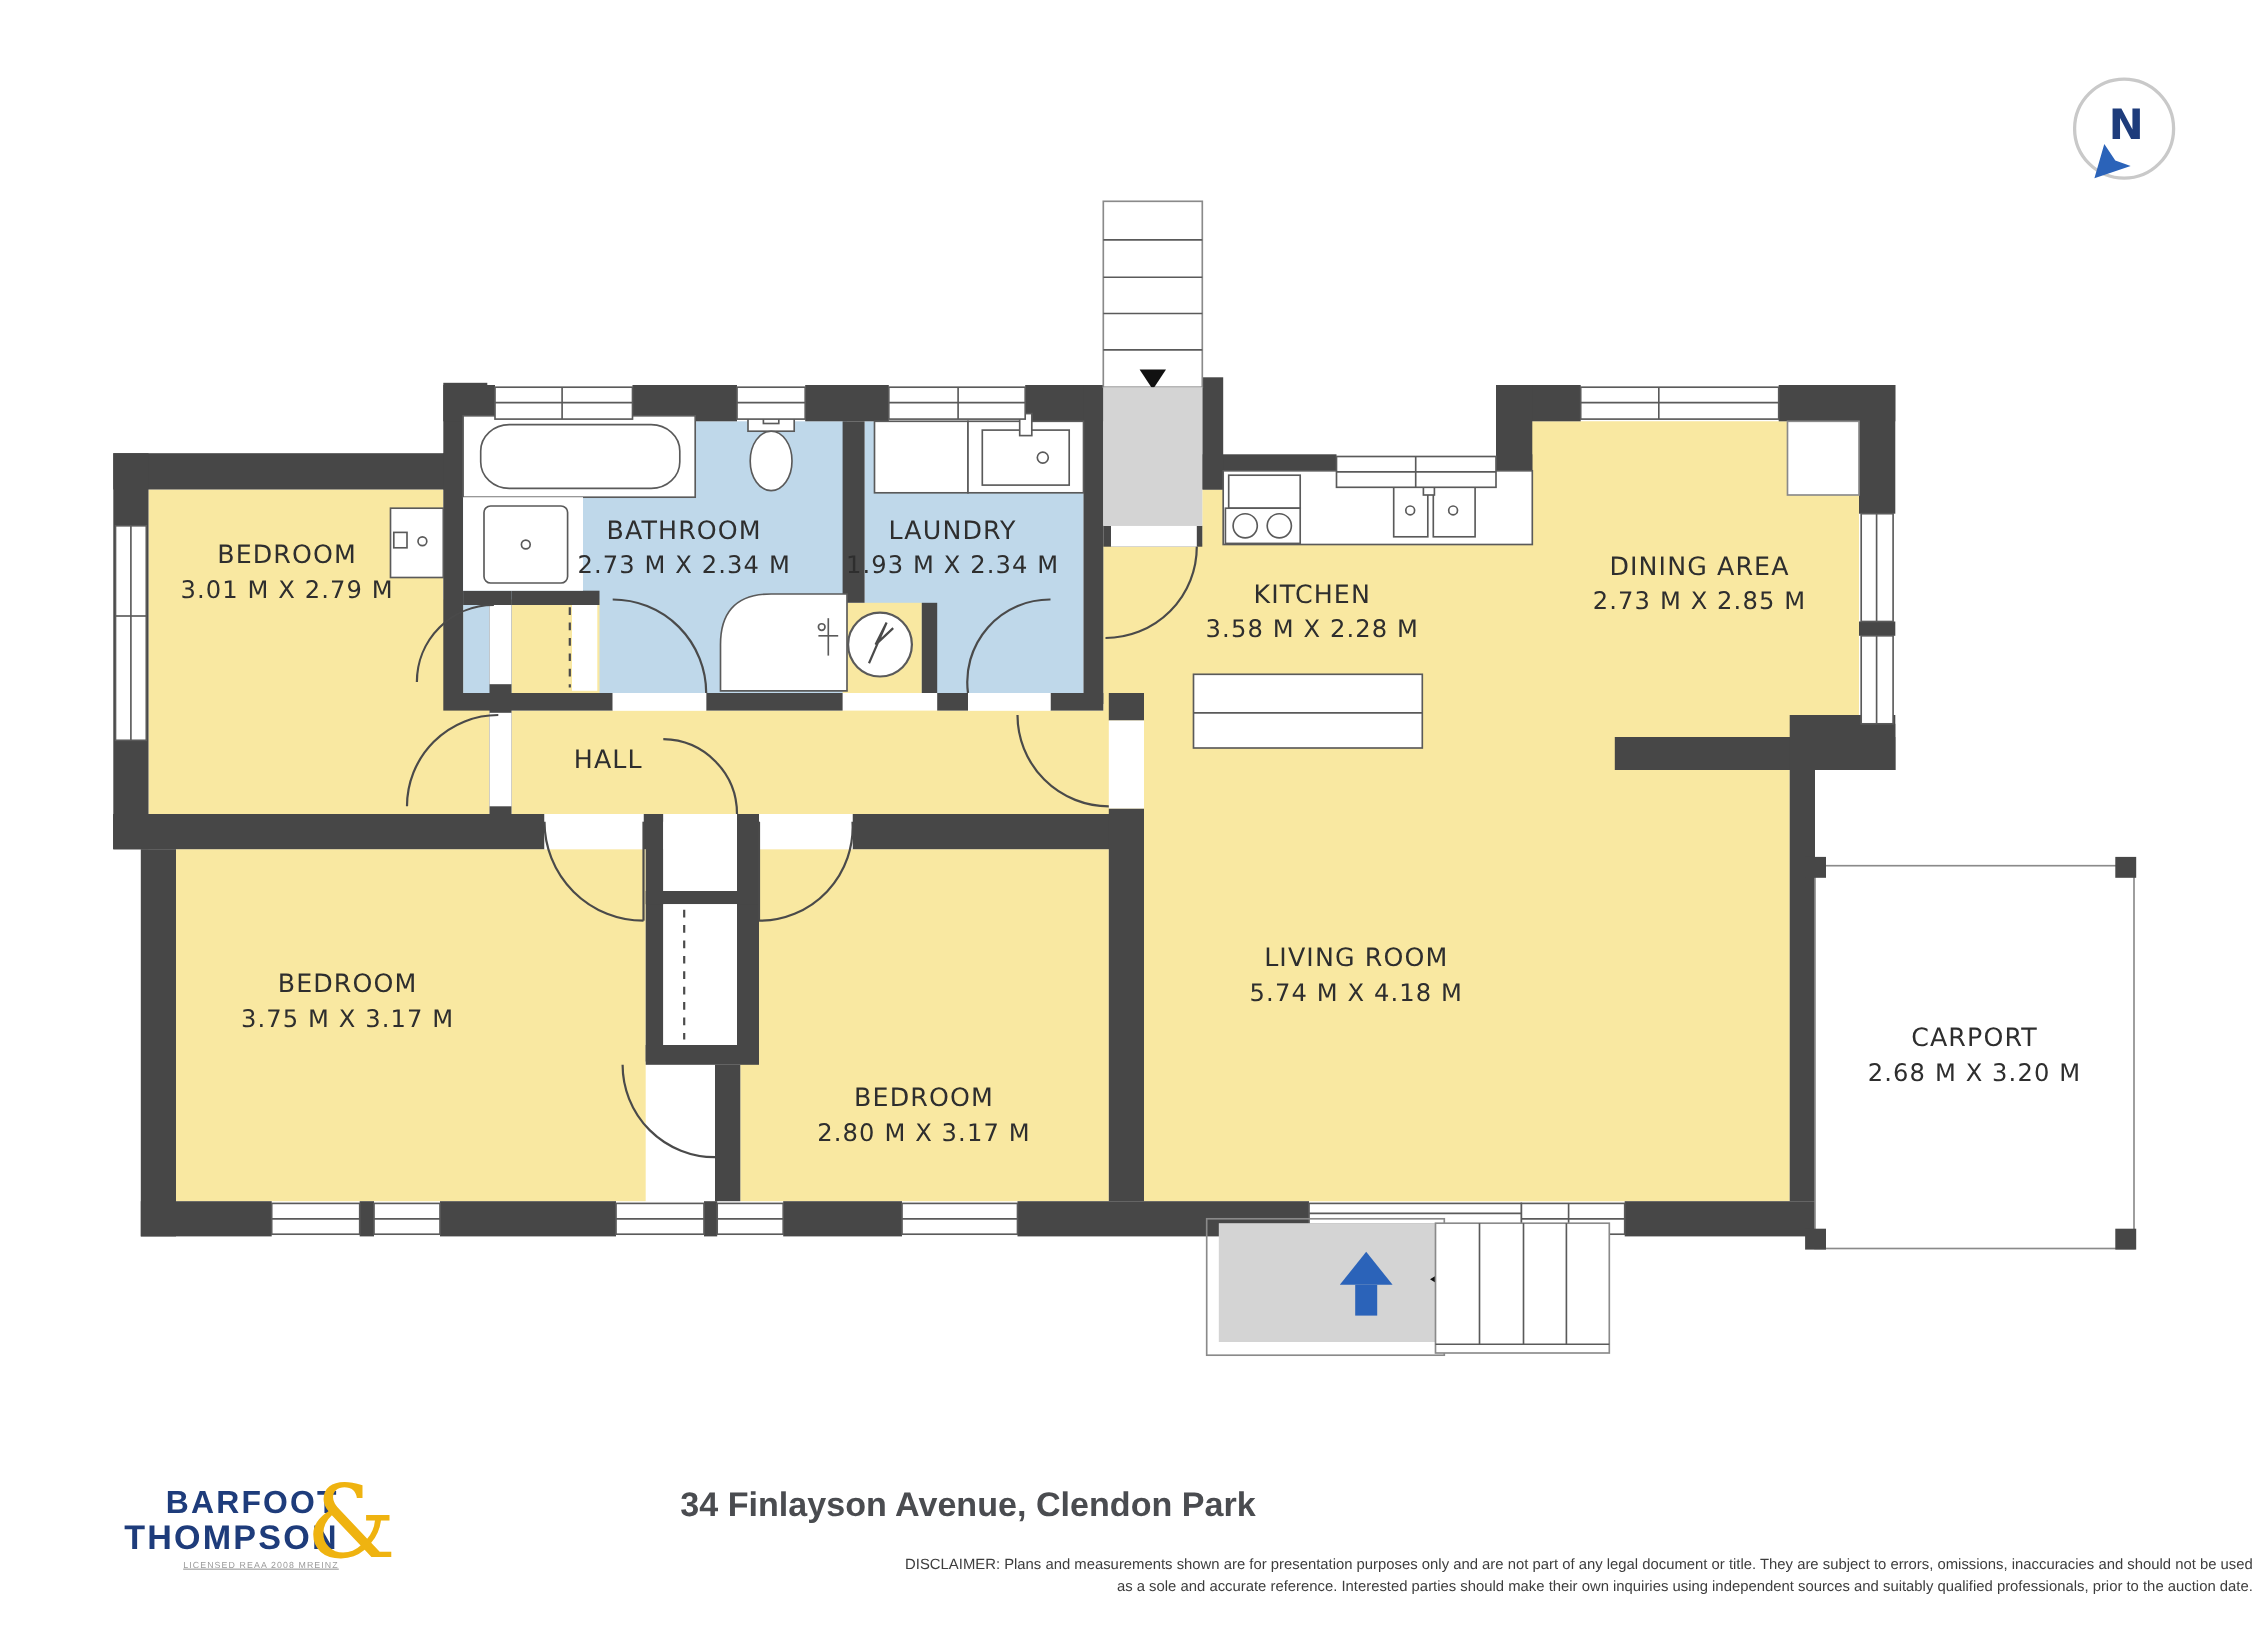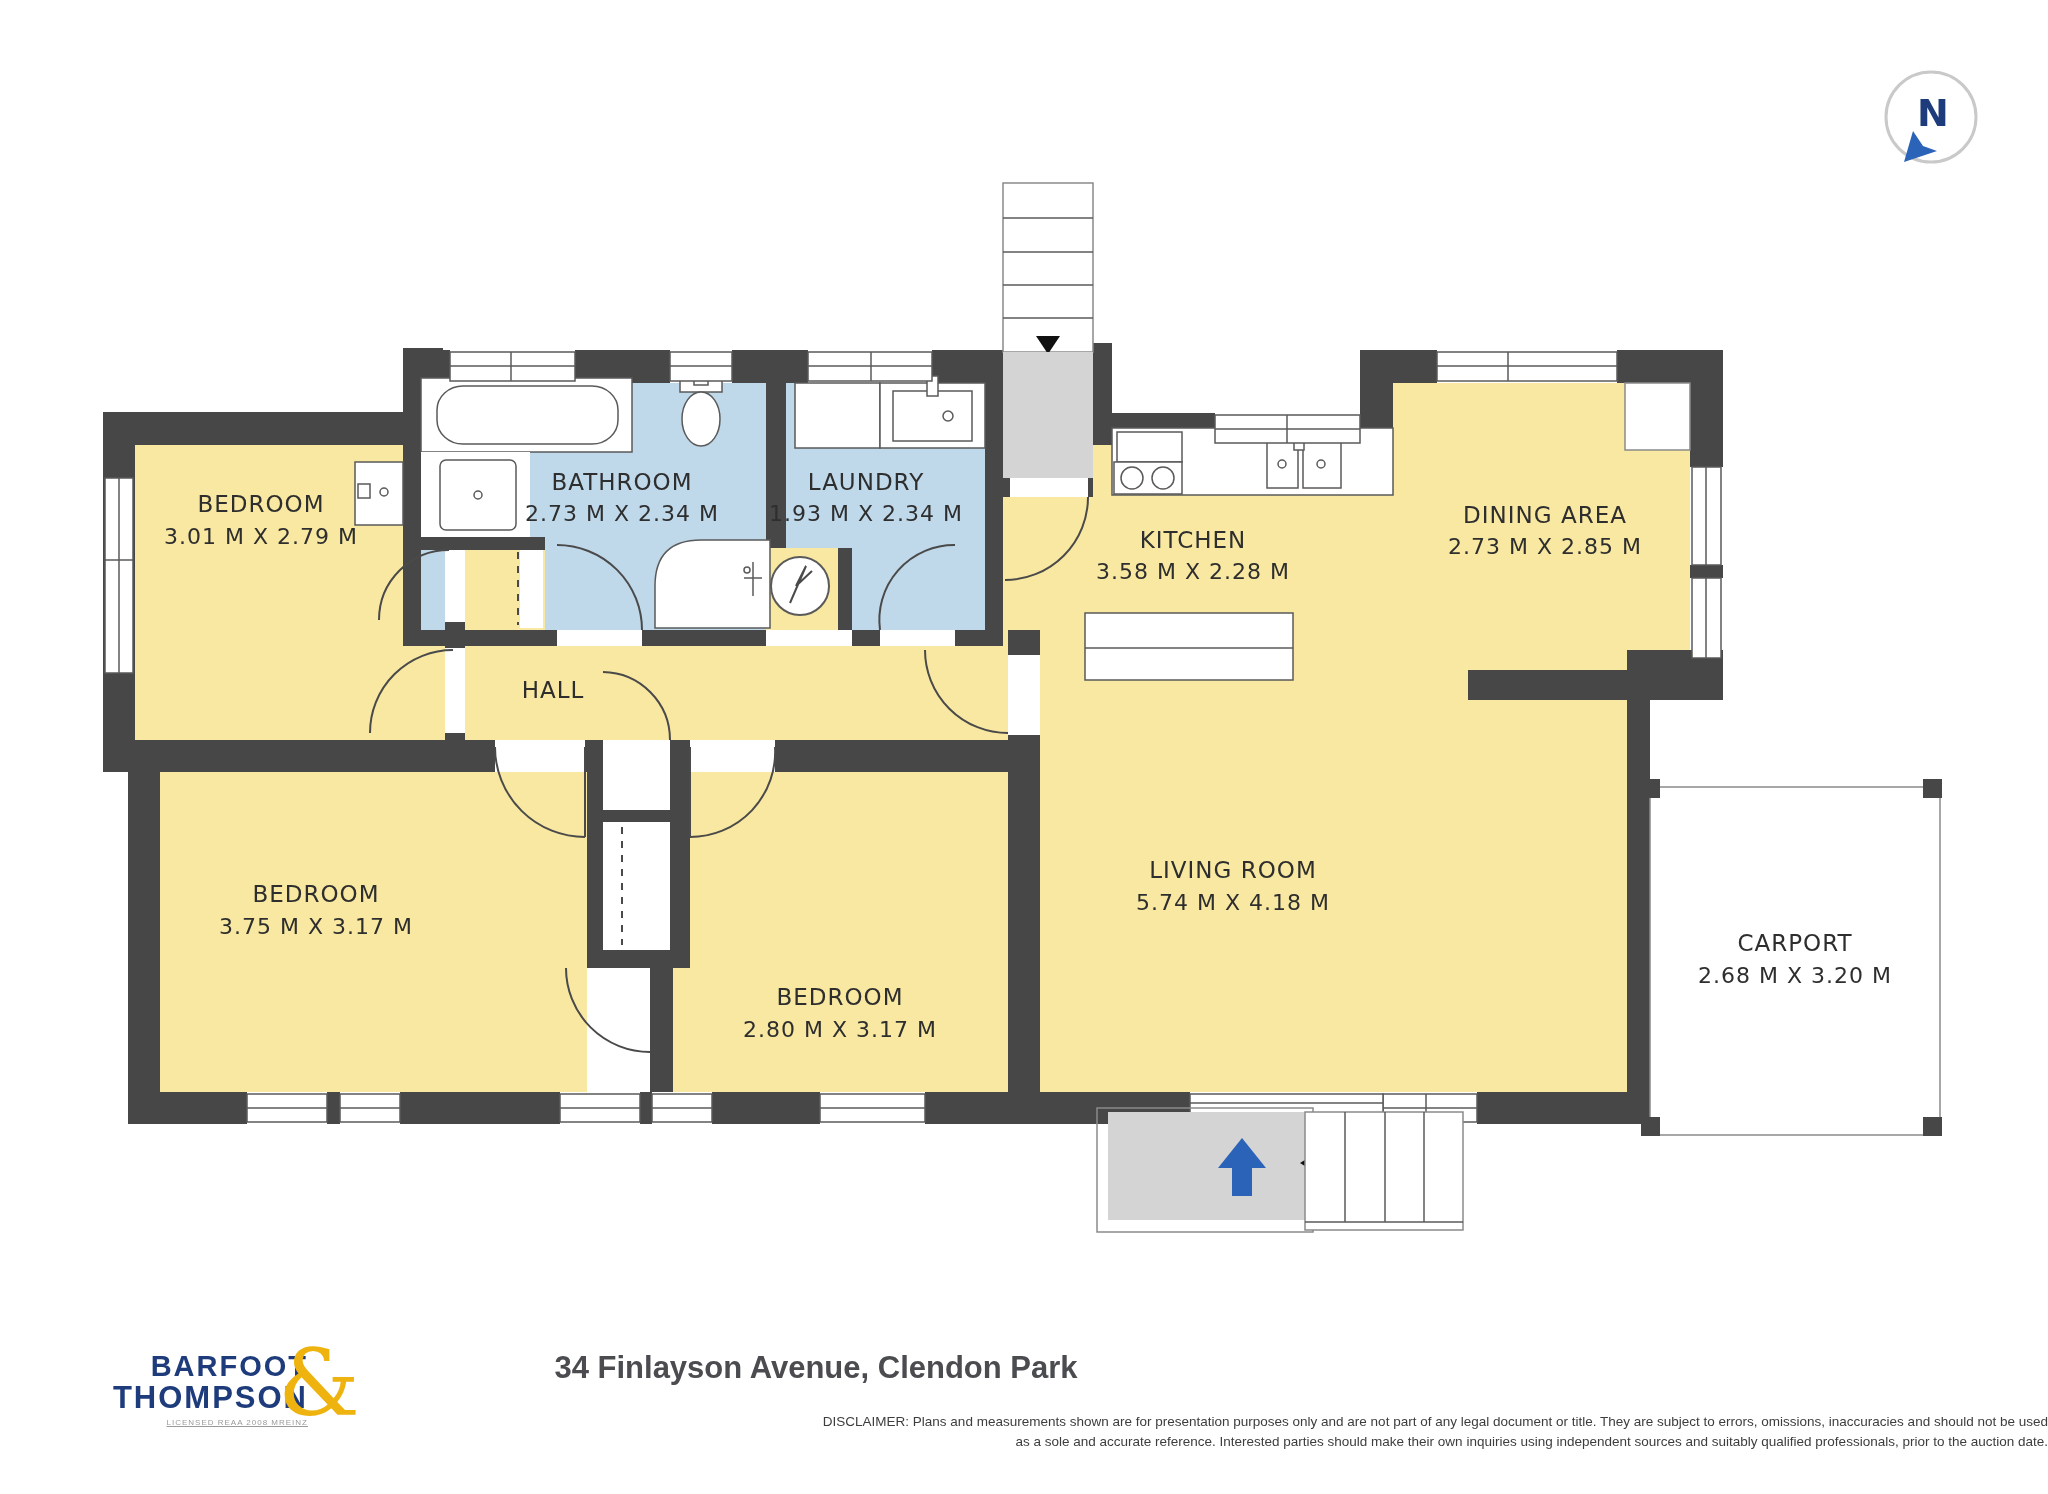--- a/index.html
+++ b/index.html
@@ -26,22 +26,22 @@
   .compass-n{font-size:38px;font-weight:bold;fill:var(--logoNavy);text-anchor:middle;}
   #logo{position:absolute;left:60px;top:1342px;width:300px;height:110px;text-align:right;}
   .logo-line{position:absolute;right:0;color:var(--logoNavy);font-weight:bold;
              font-family:"Liberation Sans", sans-serif;letter-spacing:2px;line-height:1;}
   #logo-l1{top:10px;font-size:29px;right:52px;}
   #logo-l2{top:40px;font-size:31px;right:52px;}
   #logo-amp{position:absolute;right:0;top:-12px;font-size:92px;font-weight:normal;
             color:var(--logoGold);font-family:"DejaVu Serif", serif;}
   #logo-sub{position:absolute;right:52px;top:76px;font-size:8px;color:#9a9a9a;
             font-family:"Liberation Sans", sans-serif;letter-spacing:1px;text-decoration:underline;}
-  #footer-title{position:absolute;left:0;top:1350px;width:1632px;text-align:center;
-      font-family:"Liberation Sans", sans-serif;font-weight:bold;font-size:31px;color:var(--titleGray);}
+  #footer-title{position:absolute;left:17px;top:1350px;width:1632px;text-align:center;
+      font-family:"Liberation Sans", sans-serif;font-weight:bold;font-size:31px;color:var(--titleGray);padding-left:47px;}
   #disclaimer{position:absolute;left:0;top:1412px;width:2048px;text-align:right;
       font-family:"Liberation Sans", sans-serif;font-size:13.5px;color:#3d3d3d;line-height:1.5;}
 </style>
 </head>
 <body>
 
 <div id="stage">
 <svg width="2048" height="1494" viewBox="0 0 2048 1494">
 
   <g>

